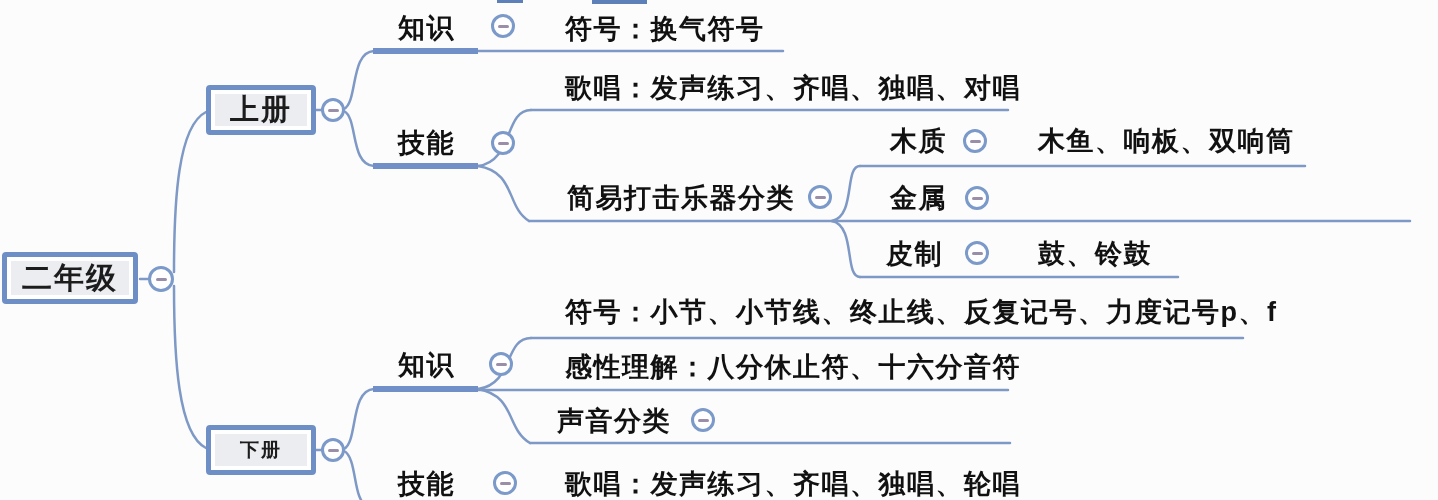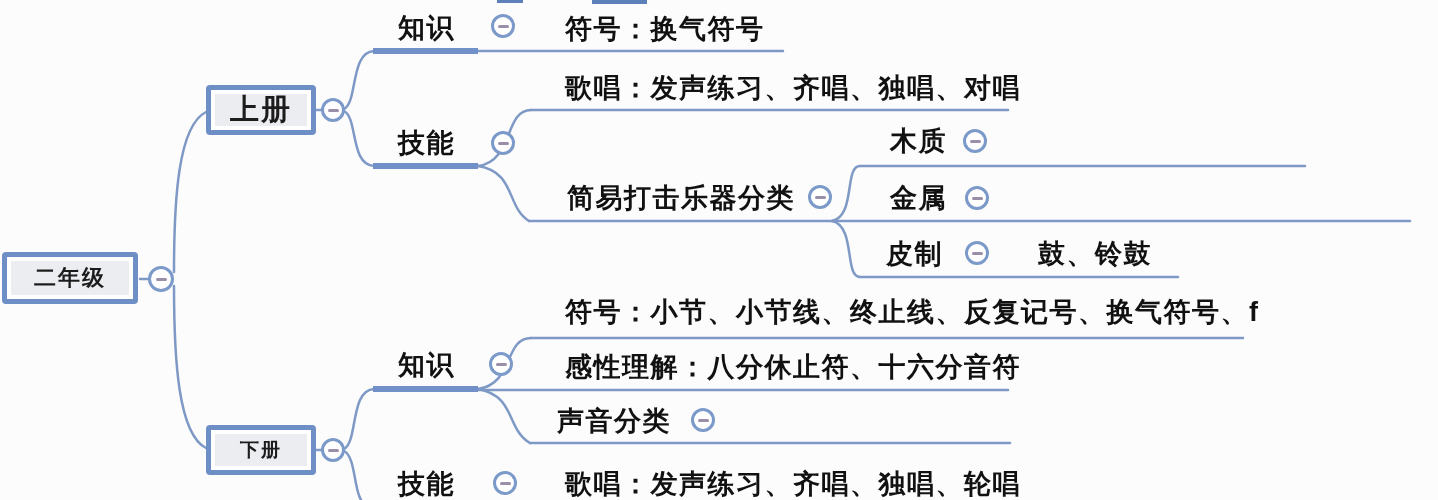--- a/index.html
+++ b/index.html
@@ -80,44 +80,45 @@
       <path d="M 373,51 L 478,51"></path>
       <path d="M 373,166 L 478,166"></path>
       <path d="M 373,389 L 478,389"></path>
       <path d="M 373,506 L 478,506"></path>
     </g>
 
     <rect x="497" y="0" width="26" height="3" fill="#5d80b8"></rect>
     <rect x="592" y="0" width="55" height="4" fill="#5d80b8"></rect>
   </svg>
 
-  <div class="node-box" style="left:2px;top:252px;width:136px;height:52px;font-size:22px;">二年级</div>
+  <div class="node-box" style="left:2px;top:252px;width:136px;height:52px;font-size:30px;">二年级</div>
 
   <div class="node-box" style="left:206px;top:85px;width:110px;height:50px;font-size:29px;">上册</div>
 
   <div class="node-box" style="left:206px;top:425px;width:110px;height:50px;font-size:19px;">下册</div>
 
   <div class="topic" style="left:398px;top:10px;">知识</div>
 
   <div class="topic" style="left:565px;top:11px;">符号：换气符号</div>
 
   <div class="topic" style="left:565px;top:70px;">歌唱：发声练习、齐唱、独唱、对唱</div>
 
   <div class="topic" style="left:398px;top:125px;">技能</div>
 
   <div class="topic" style="left:567px;top:180px;">简易打击乐器分类</div>
 
   <div class="topic" style="left:890px;top:123px;">木质</div>
+  <div class="topic" style="left:1038px;top:123px;">木鱼、响板、双响筒</div>
 
   <div class="topic" style="left:890px;top:180px;text-align:center;">金属</div>
 
   <div class="topic" style="left:886px;top:236px;">皮制</div>
   <div class="topic" style="left:1038px;top:236px;">鼓、铃鼓</div>
 
-  <div class="topic" style="left:565px;top:294px;">符号：小节、小节线、终止线、反复记号、换气符号、f</div>
+  <div class="topic" style="left:565px;top:294px;">符号：小节、小节线、终止线、反复记号、力度记号p、f</div>
 
   <div class="topic" style="left:398px;top:347px;">知识</div>
 
   <div class="topic" style="left:565px;top:349px;">感性理解：八分休止符、十六分音符</div>
 
   <div class="topic" style="left:557px;top:403px;text-align:center;">声音分类</div>
 
   <div class="topic" style="left:398px;top:466px;">技能</div>
   <div class="topic" style="left:565px;top:466px;">歌唱：发声练习、齐唱、独唱、轮唱</div>
 

